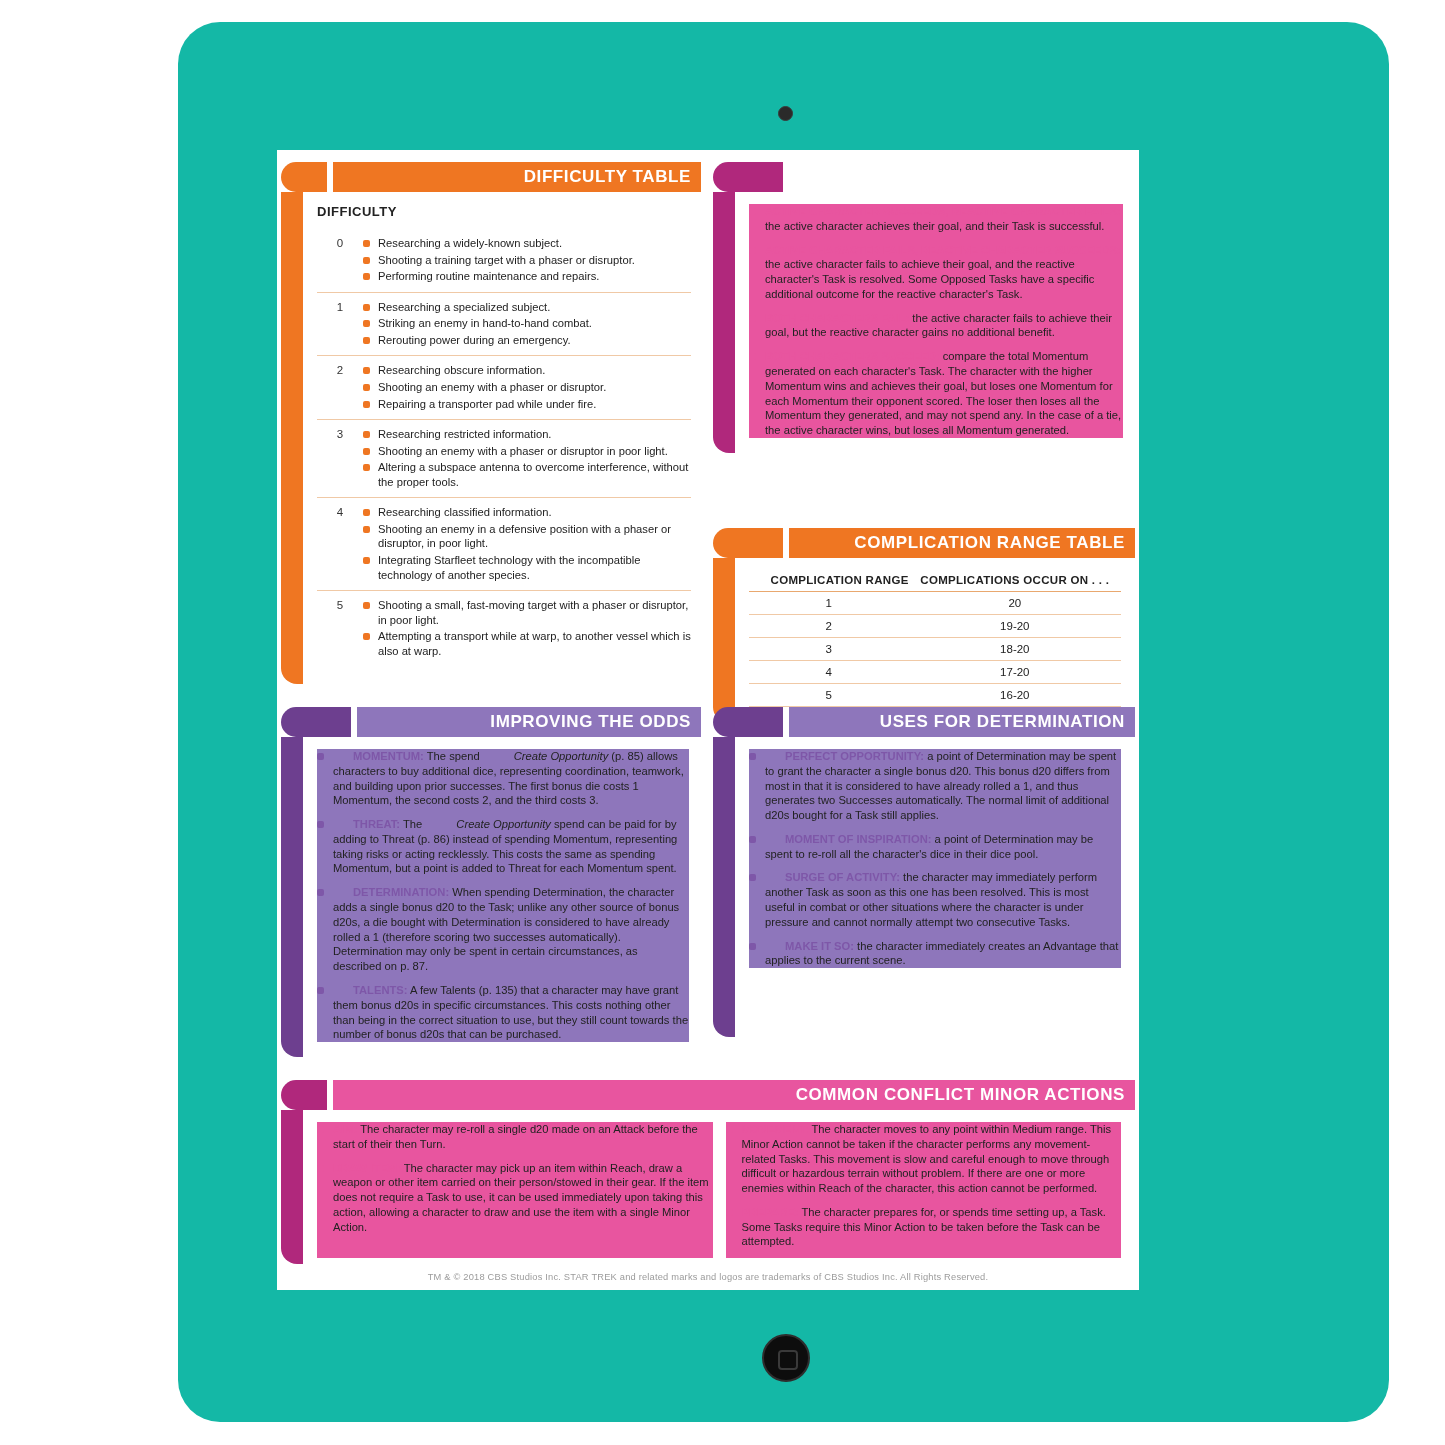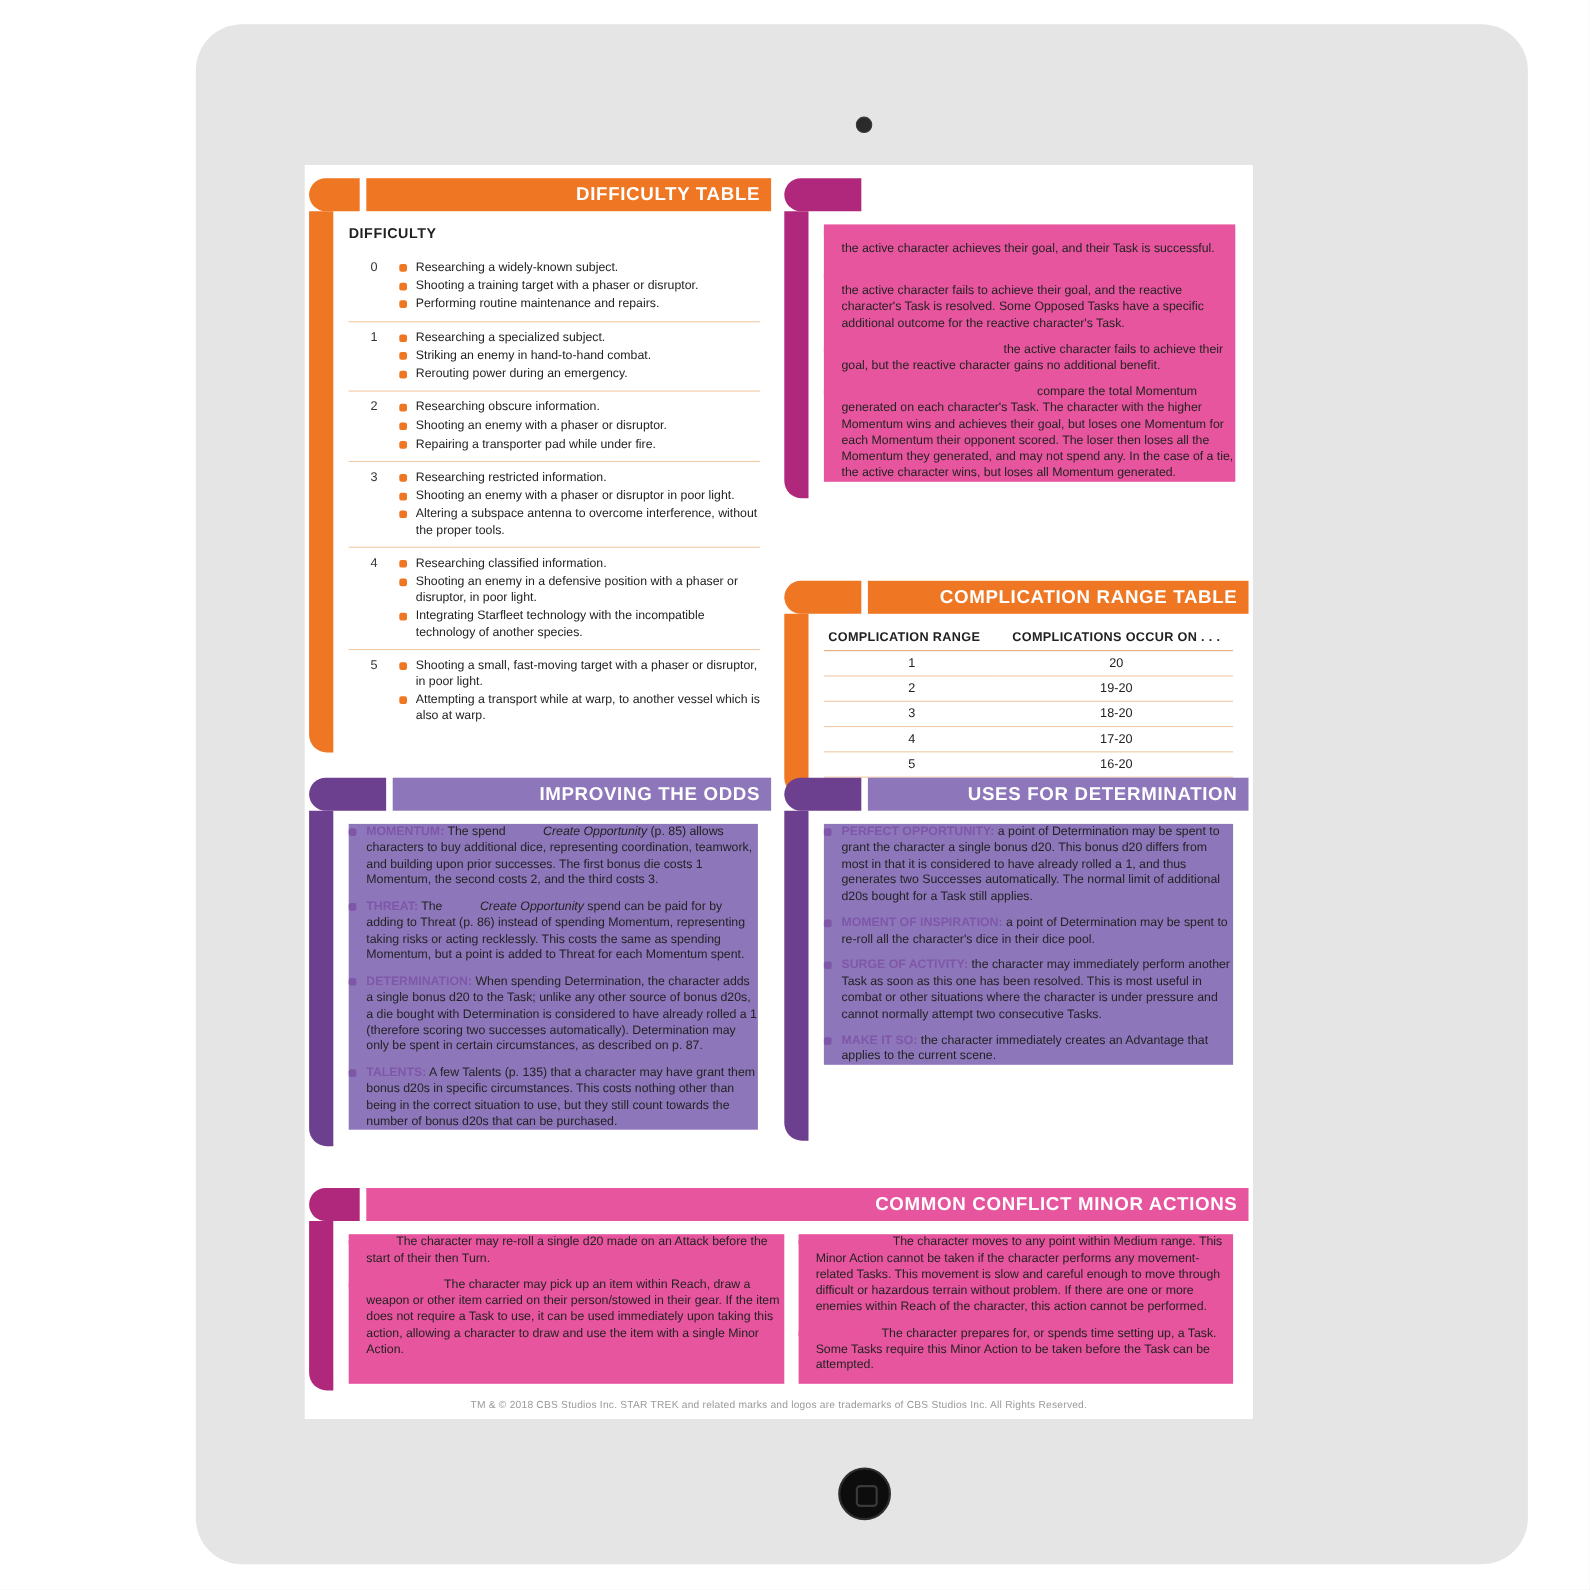--- a/index.html
+++ b/index.html
@@ -1,20 +1,20 @@
 <!DOCTYPE html>
 <html><head>
 <meta charset="utf-8">
 <style>
   html,body{margin:0;padding:0;background:#ffffff;}
   body{width:1445px;height:1445px;font-family:"Liberation Sans",sans-serif;overflow:hidden;}
   .stage{position:relative;width:1445px;height:1445px;background:#fff;}
 
   
-  .tablet{position:absolute;left:178px;top:22px;width:1211px;height:1400px;background:#e5e5e5;border-radius:42px;}
+  .tablet{position:absolute;left:178px;top:22px;width:1211px;height:1400px;background:#14b8a6;border-radius:42px;}
   .camera{position:absolute;left:50%;top:84px;width:13px;height:13px;margin-left:-6px;border-radius:50%;background:#2a2a2a;border:1px solid #3a3a3a;}
   .homebtn{position:absolute;left:50%;bottom:40px;width:44px;height:44px;margin-left:-22px;border-radius:50%;background:#0d0d0d;border:2px solid #2e2e2e;}
   .homebtn:after{content:"";position:absolute;left:50%;top:50%;width:16px;height:16px;margin:-8px 0 0 -8px;border:2px solid #3a3a3a;border-radius:4px;}
 
   
   .page{position:absolute;left:99px;top:128px;width:862px;height:1140px;background:#fff;overflow:hidden;}
   .page-inner{position:absolute;inset:0;padding:0;}
 
   
   .hdr{position:relative;height:30px;display:flex;align-items:stretch;}
@@ -23,21 +23,21 @@
   .cap{width:46px;border-top-left-radius:15px;border-bottom-left-radius:15px;}
   .gap{width:6px;background:transparent;}
 
   
   .or{background:#ef7622;}
   .pk{background:#e8559f;}
   .pu{background:#8e76bb;}
   .dpu{background:#6d3f8f;}
   .dpk{background:#b0287c;}
   .col-pk{color:#e8559f;}
-  .col-pu{color:#7e57a8;}
+  .col-pu{color:#7e57a8;margin-left:20px;}
 
   .panel{position:relative;}
   .body-txt{font-size:11.2px;line-height:1.32;color:#222;}
 
   
   ul.b{list-style:none;margin:0;padding:0;}
   ul.b li{position:relative;padding-left:16px;margin-bottom:9px;}
   ul.b li:before{content:"";position:absolute;left:0;top:4px;width:7px;height:7px;border-radius:2px;}
   ul.b.pk li:before{background:#e8559f;}
   ul.b.pu li:before{background:#7e57a8;}
@@ -49,21 +49,21 @@
   .drow.first{border-top:none;}
   .dnum{width:46px;text-align:center;font-size:11.5px;color:#333;padding-top:1px;}
   .dlist{flex:1;}
   .dlist ul{list-style:none;margin:0;padding:0;}
   .dlist li{position:relative;padding-left:15px;margin-bottom:2px;font-size:11.2px;line-height:1.3;color:#222;}
   .dlist li:before{content:"";position:absolute;left:0;top:4px;width:7px;height:7px;border-radius:2px;background:#ef7622;}
 
   
   .ctab{width:100%;border-collapse:collapse;}
   .ctab th{font-size:11.5px;font-weight:bold;letter-spacing:.3px;color:#222;padding:4px 0 5px 0;border-bottom:1px solid #e9a86f;text-align:center;}
-  .ctab th.l{text-align:left;padding-left:4px;}
+  .ctab th.l{text-align:right;padding-left:4px;}
   .ctab td{font-size:11.5px;color:#222;text-align:center;padding:5px 0;border-bottom:1px solid #f0c9a6;}
   .ctab tr:last-child td{border-bottom:1px solid #f0c9a6;}
 
   .two{display:flex;gap:13px;}
   .footer{position:absolute;left:0;right:0;bottom:8px;text-align:center;font-size:9.3px;color:#9b9b9b;letter-spacing:.2px;}
   i{padding-left:31px;}
 </style>
 </head>
 <body>
 

